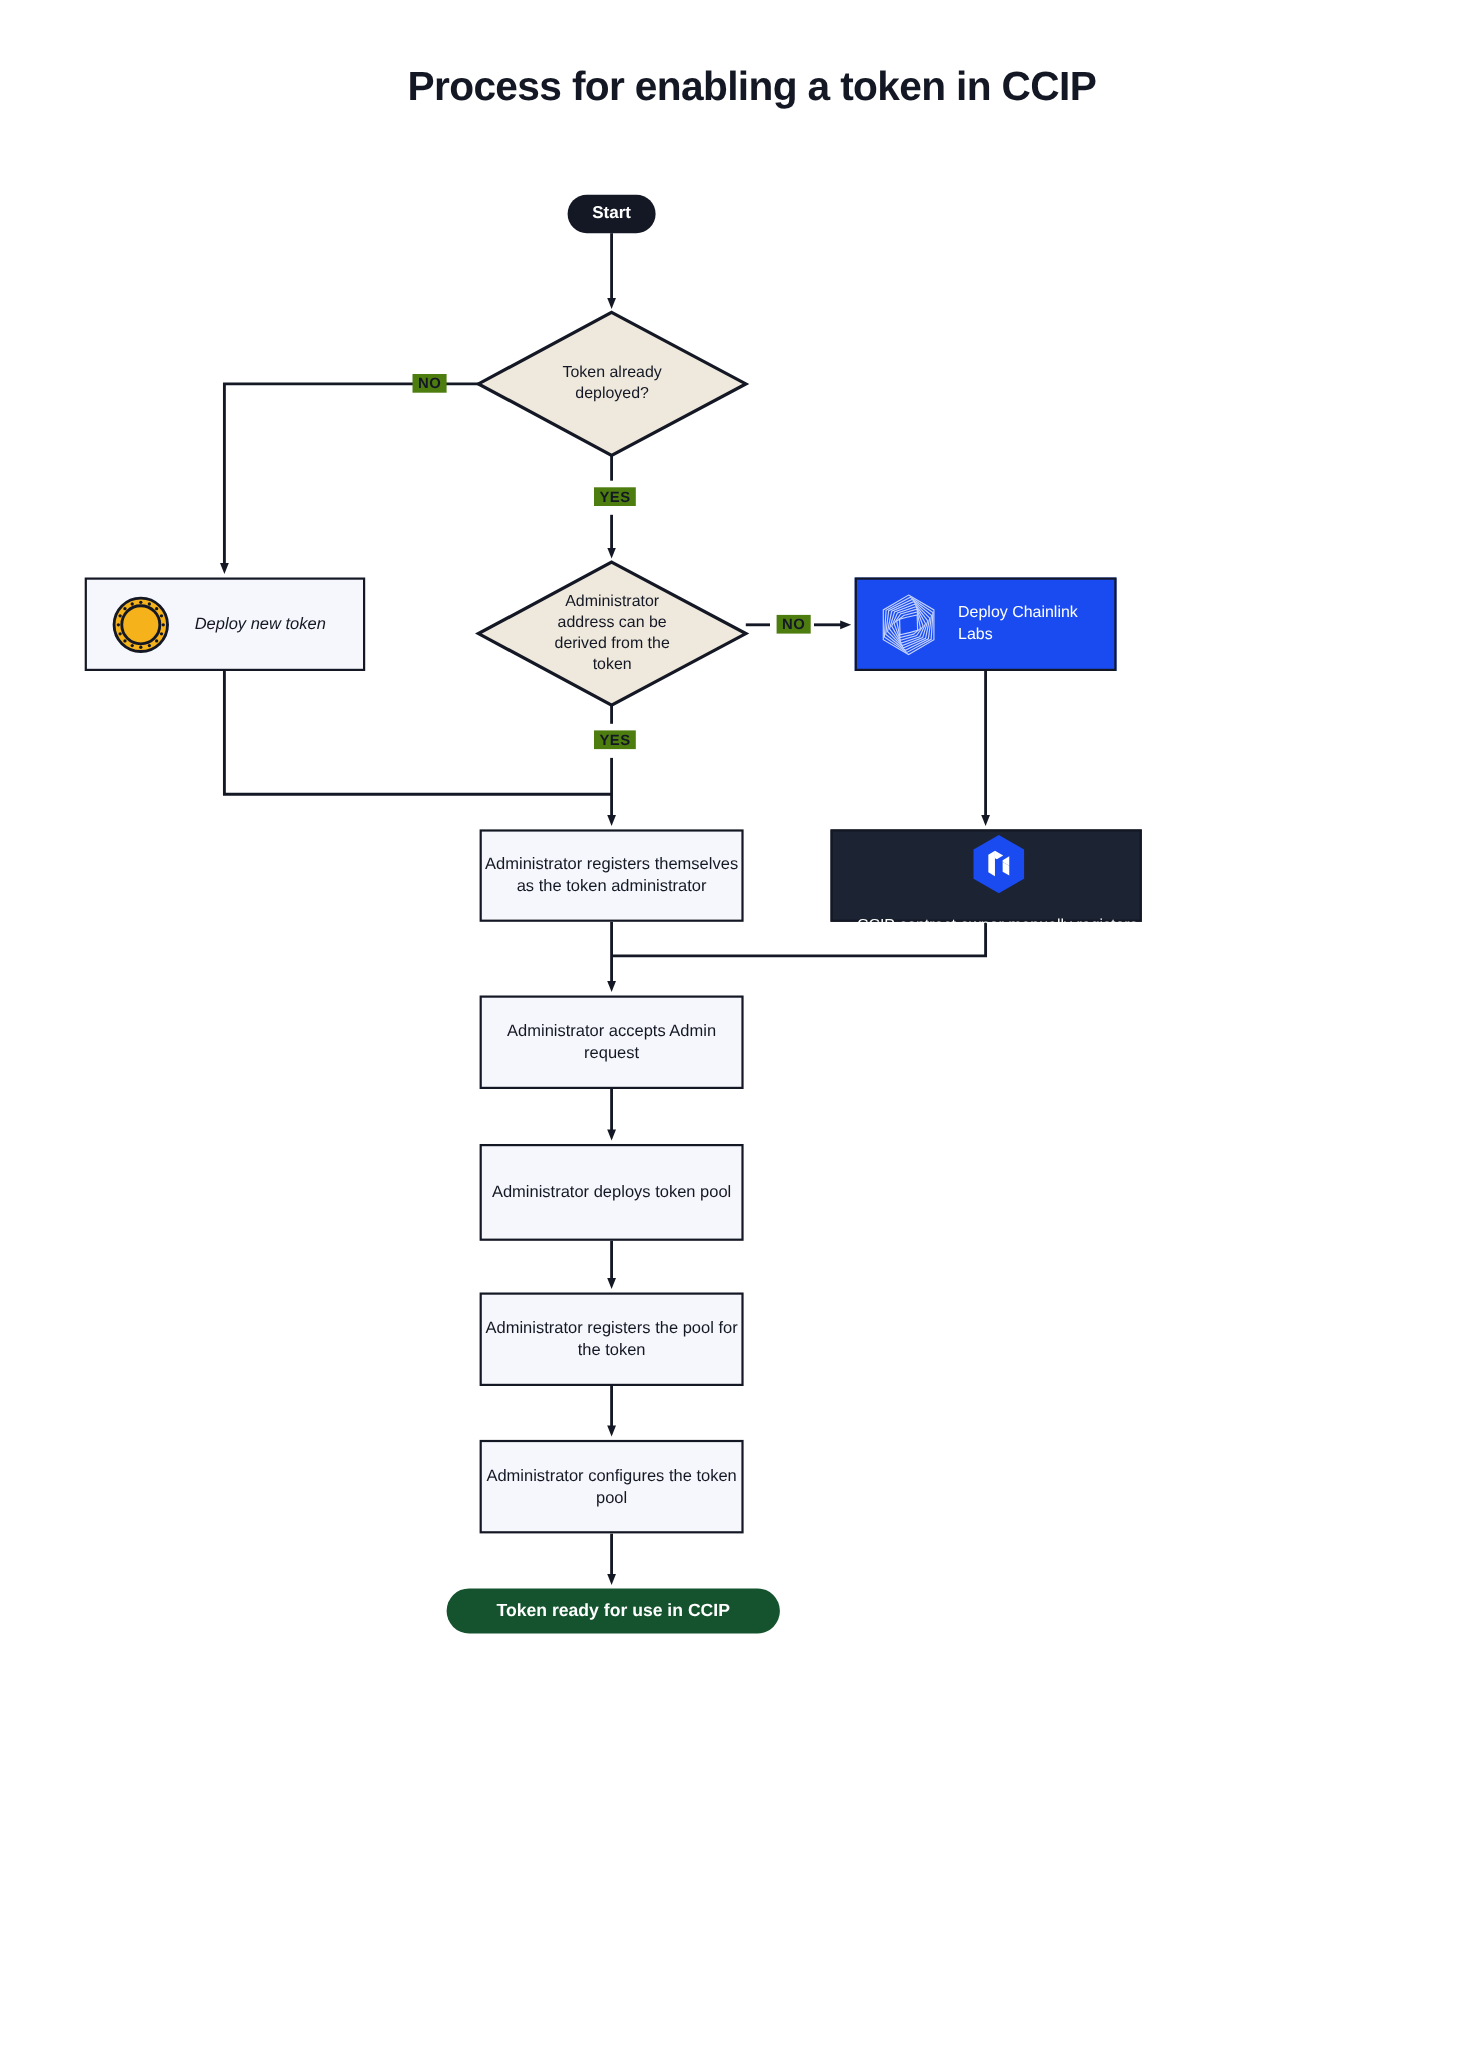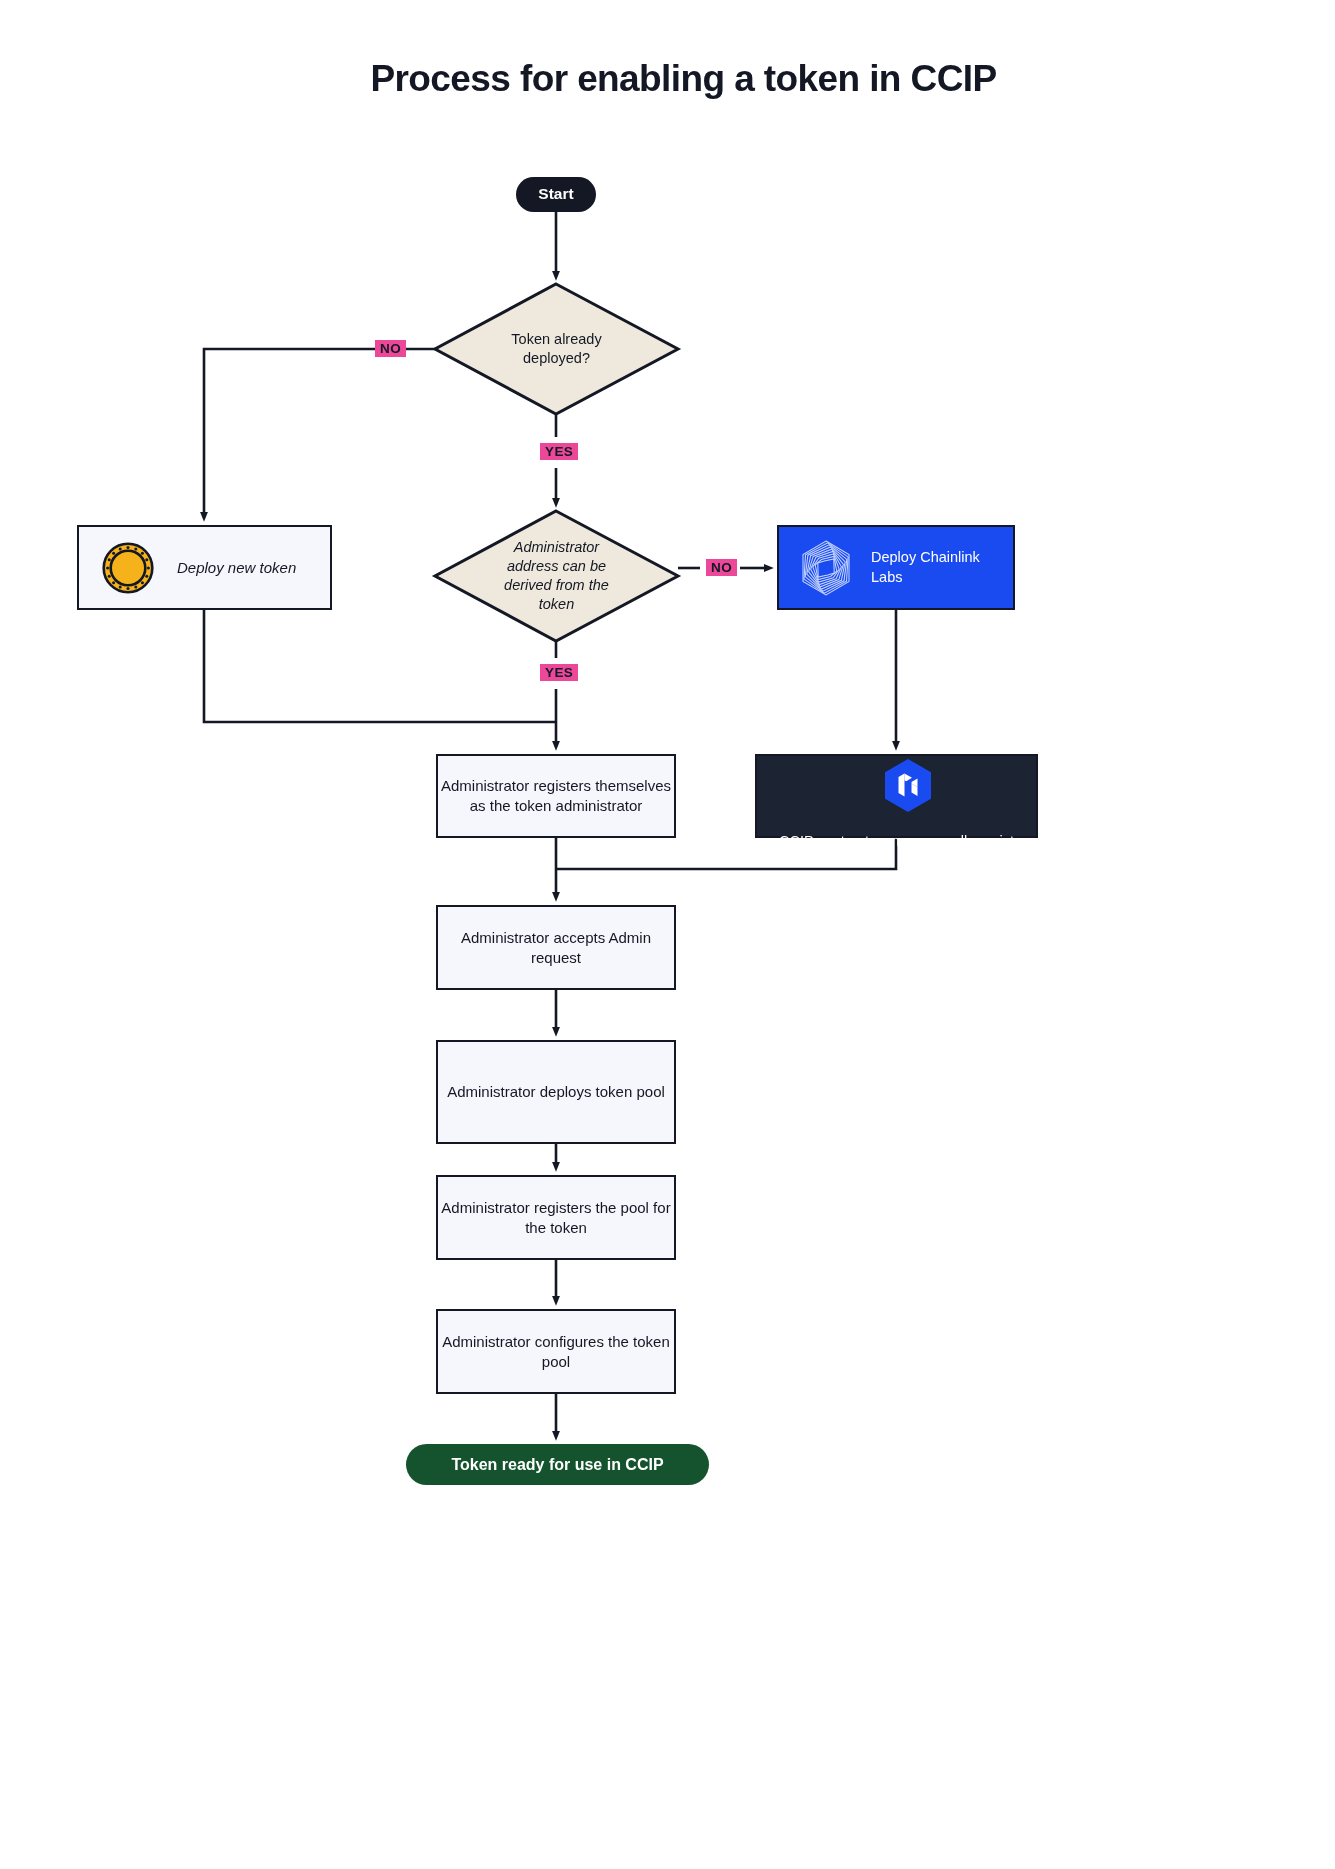--- a/index.html
+++ b/index.html
@@ -86,41 +86,41 @@
     align-items: center;
     justify-content: center;
     text-align: center;
     font-size: 14.5px;
     line-height: 1.32;
     color: #141824;
     padding: 0 56px;
     box-sizing: border-box;
   }
   #decision-1 { left: 435px; top: 284px; width: 243px; height: 130px; }
-  #decision-2 { left: 435px; top: 511px; width: 243px; height: 130px; font-style: italic; }
+  #decision-2 { left: 435px; top: 511px; width: 243px; height: 130px; }
 
   
   .proc {
     background: #f6f7fc;
     border: 2.5px solid #141824;
   }
   .proc .node-label { font-size: 15px; color: #141824; }
 
   #deploy-token-box {
     left: 77px; top: 525px; width: 255px; height: 85px;
     justify-content: flex-start;
     padding-left: 22px;
     gap: 22px;
     font-style: italic;
   }
   #deploy-token-box .node-label { text-align: left; }
 
   #register-self-box { left: 436px; top: 754px; width: 240px; height: 84px; }
   #accept-admin-box  { left: 436px; top: 905px; width: 240px; height: 85px; }
-  #deploy-pool-box   { left: 436px; top: 1040px; width: 240px; height: 104px; }
+  #deploy-pool-box   { left: 436px; top: 1040px; width: 240px; height: 88px; }
   #register-pool-box { left: 436px; top: 1175px; width: 240px; height: 85px; }
   #configure-pool-box{ left: 436px; top: 1309px; width: 240px; height: 85px; }
 
   
   #contact-chainlink-box {
     left: 777px; top: 525px; width: 238px; height: 85px;
     background: #1a4bf0;
     border: 2.5px solid #141824;
     justify-content: flex-start;
     padding-left: 14px;
@@ -161,21 +161,21 @@
     font-weight: bold;
   }
 
   
   .edge-label {
     position: absolute;
     font-size: 13.5px;
     font-weight: bold;
     letter-spacing: 0.4px;
     color: #141824;
-    background: #ec4899;
+    background: #4d7c0f;
     padding: 1px 5px;
   }
   #label-no-1  { left: 375px; top: 340px; }
   #label-yes-1 { left: 540px; top: 443px; }
   #label-yes-2 { left: 540px; top: 664px; }
   #label-no-2  { left: 706px; top: 559px; }
 
   
   .icon { display: block; flex: none; }
 </style>

